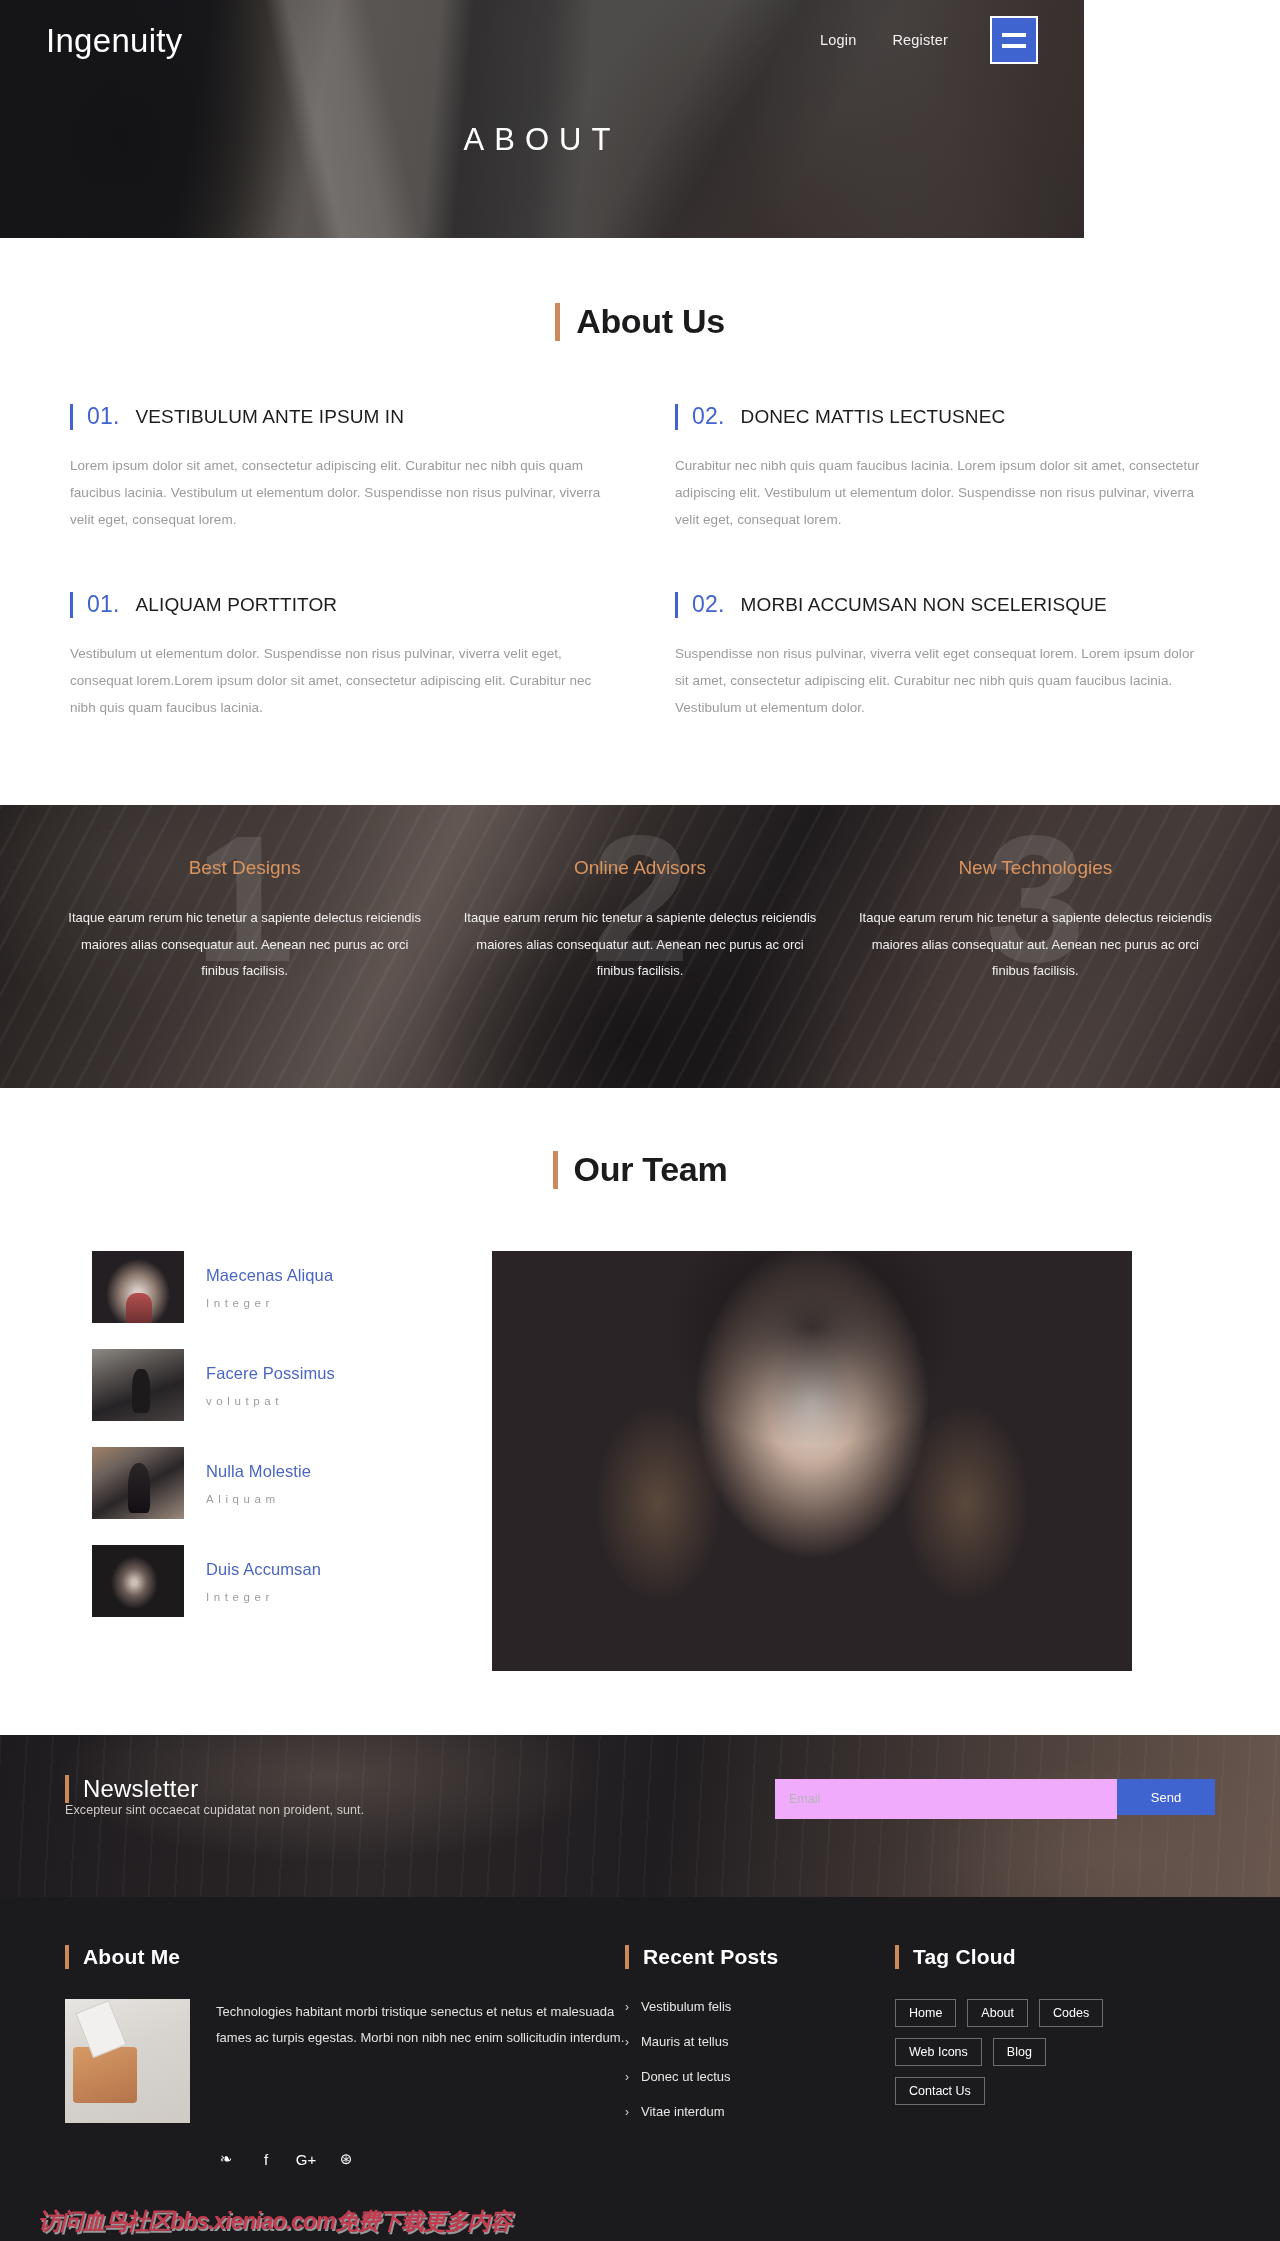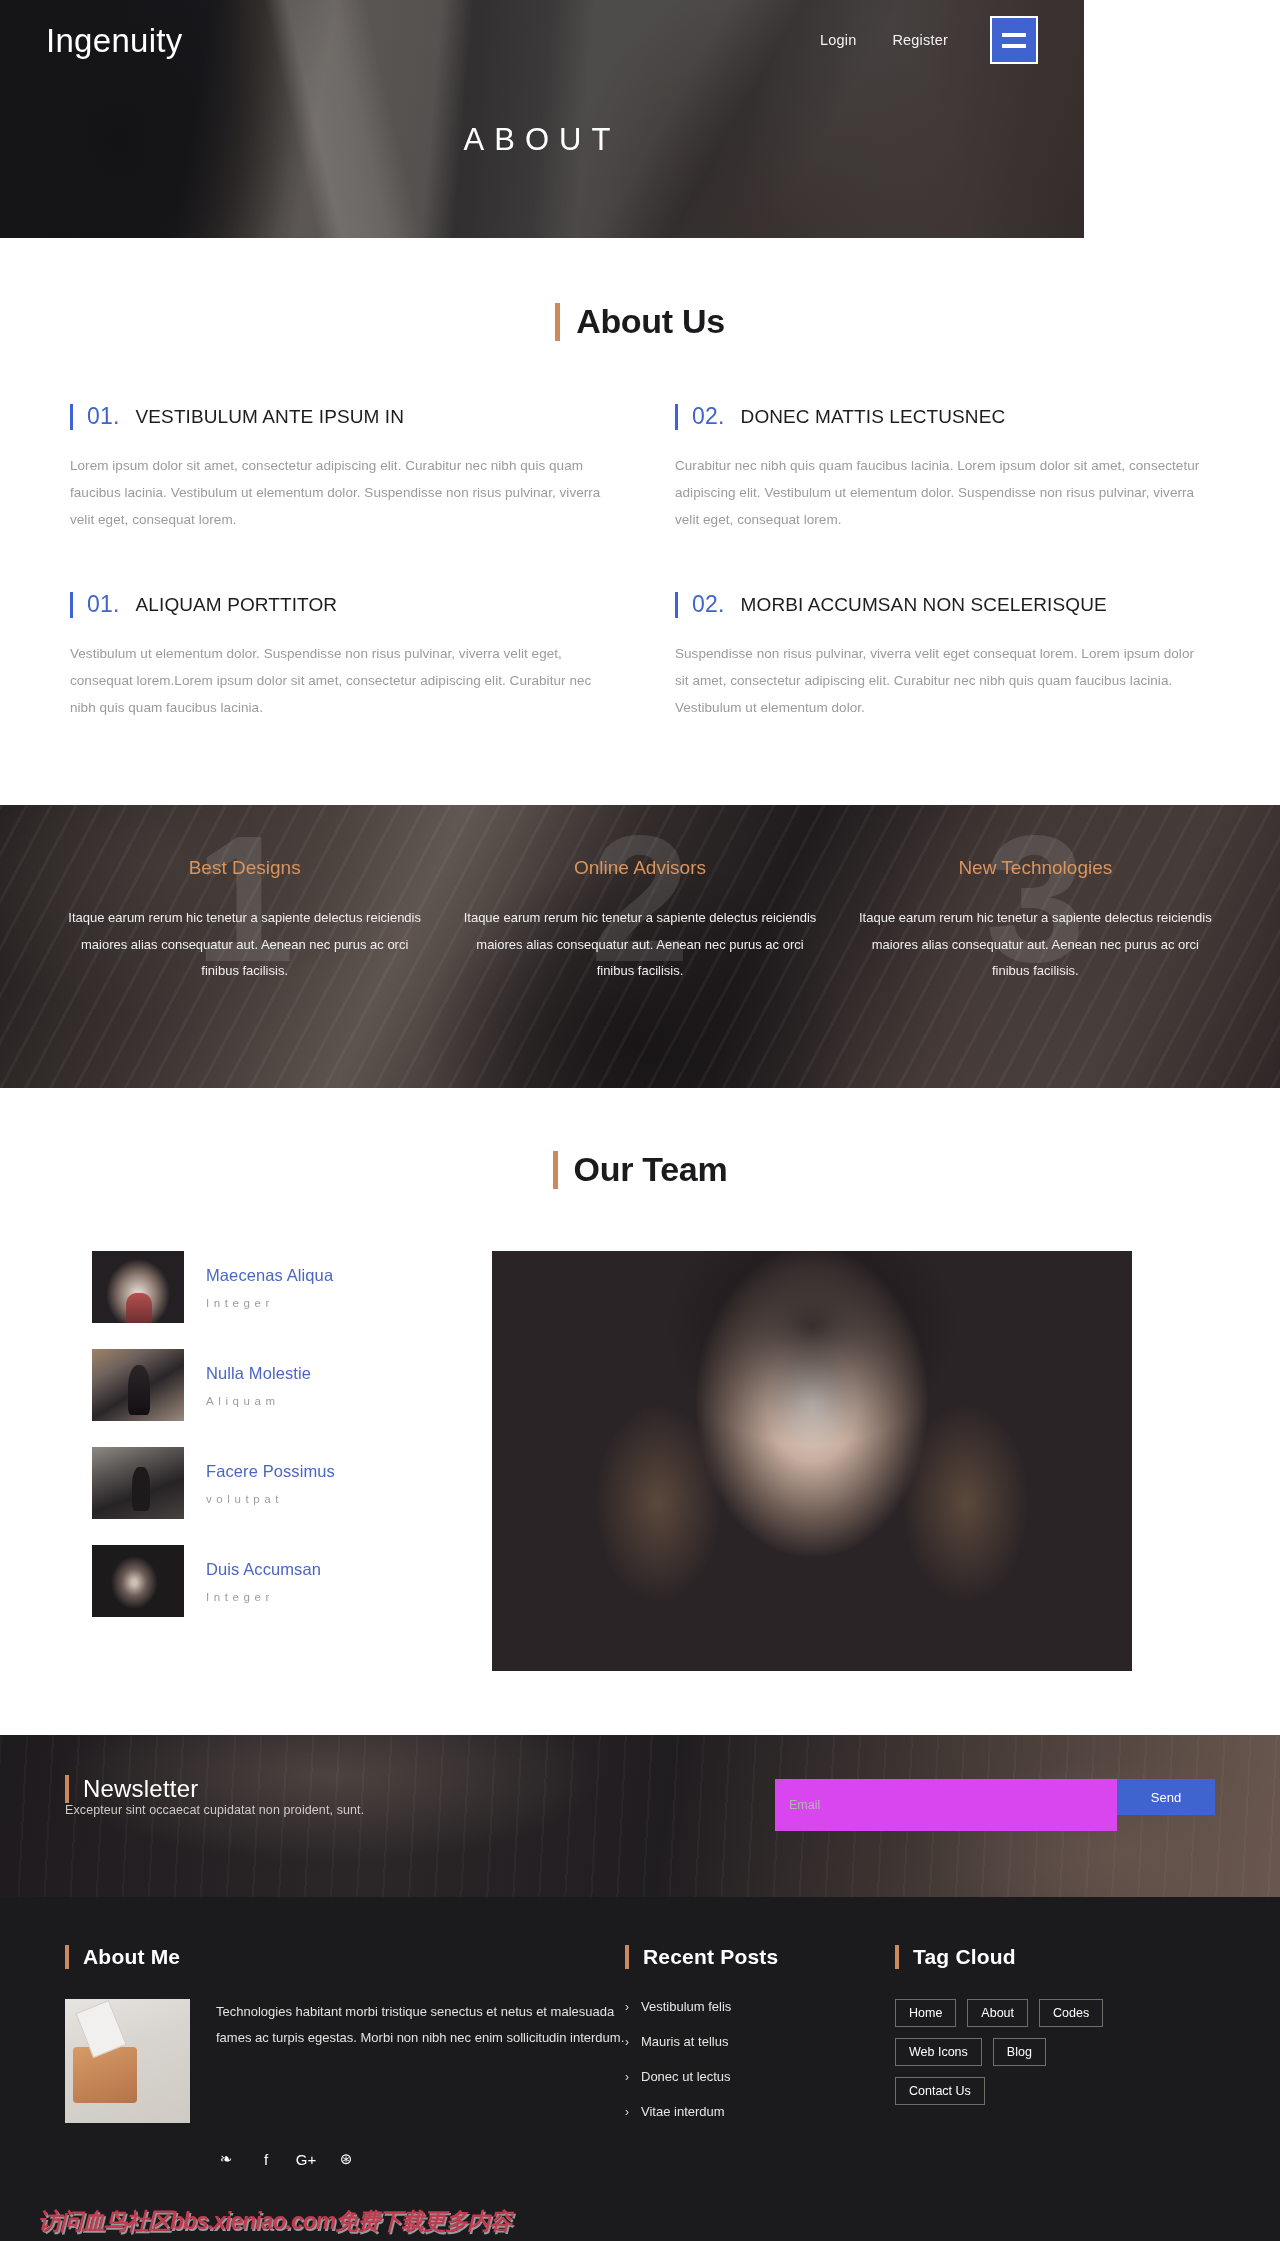--- a/index.html
+++ b/index.html
@@ -188,21 +188,21 @@
   .news-bg::after{content:"";position:absolute;inset:0;
     background: repeating-linear-gradient(93deg, rgba(255,255,255,0.03) 0 2px, transparent 2px 26px);}
   .news-inner{position:relative;z-index:4;width:1150px;margin:0 auto;padding-top:40px;display:flex;align-items:flex-start;}
   .news-left{}
   .news-head{display:flex;align-items:center;gap:14px;}
   .news-head .bar{width:4px;height:28px;background:#cc8a5c;}
   .news-head h3{color:#fff;font-size:24px;font-weight:400;letter-spacing:.2px;}
   .news-sub{color:#cfcbc8;font-size:12.5px;letter-spacing:.1px;}
   .news-form{margin-left:auto;display:flex;margin-top:4px;}
   .news-input{
-    width:342px;height:52px;border:none;outline:none;background:#d946ef;
+    width:342px;height:40px;border:none;outline:none;background:#f0abfc;
     padding:11px 14px;font-size:12.5px;color:#333;font-family:"Liberation Sans",sans-serif;
   }
   .news-input::placeholder{color:#b4b4b4;}
   .news-btn{
     width:98px;height:36px;background:#3f63cf;color:#fff;border:none;cursor:pointer;
     font-size:13px;font-family:"Liberation Sans",sans-serif;
   }
 
   
   .footer { width:1280px; background:#1b1a1d; padding: 48px 0 0; position: relative; }
@@ -339,31 +339,31 @@
   <div class="team-wrap">
     <div class="team-list">
       <div class="team-item">
         <div class="team-thumb tt1"></div>
         <div class="team-meta">
           <div class="tname">Maecenas Aliqua</div>
           <div class="trole">Integer</div>
         </div>
       </div>
       <div class="team-item">
+        <div class="team-thumb tt2"></div>
+        <div class="team-meta">
+          <div class="tname">Facere Possimus</div>
+          <div class="trole">volutpat</div>
+        </div>
+      </div>
+      <div class="team-item">
         <div class="team-thumb tt3"></div>
         <div class="team-meta">
           <div class="tname">Nulla Molestie</div>
           <div class="trole">Aliquam</div>
-        </div>
-      </div>
-      <div class="team-item">
-        <div class="team-thumb tt2"></div>
-        <div class="team-meta">
-          <div class="tname">Facere Possimus</div>
-          <div class="trole">volutpat</div>
         </div>
       </div>
       <div class="team-item">
         <div class="team-thumb tt4"></div>
         <div class="team-meta">
           <div class="tname">Duis Accumsan</div>
           <div class="trole">Integer</div>
         </div>
       </div>
     </div>

